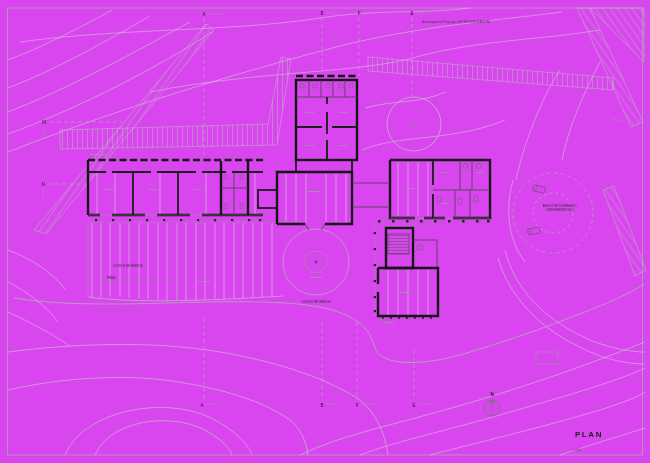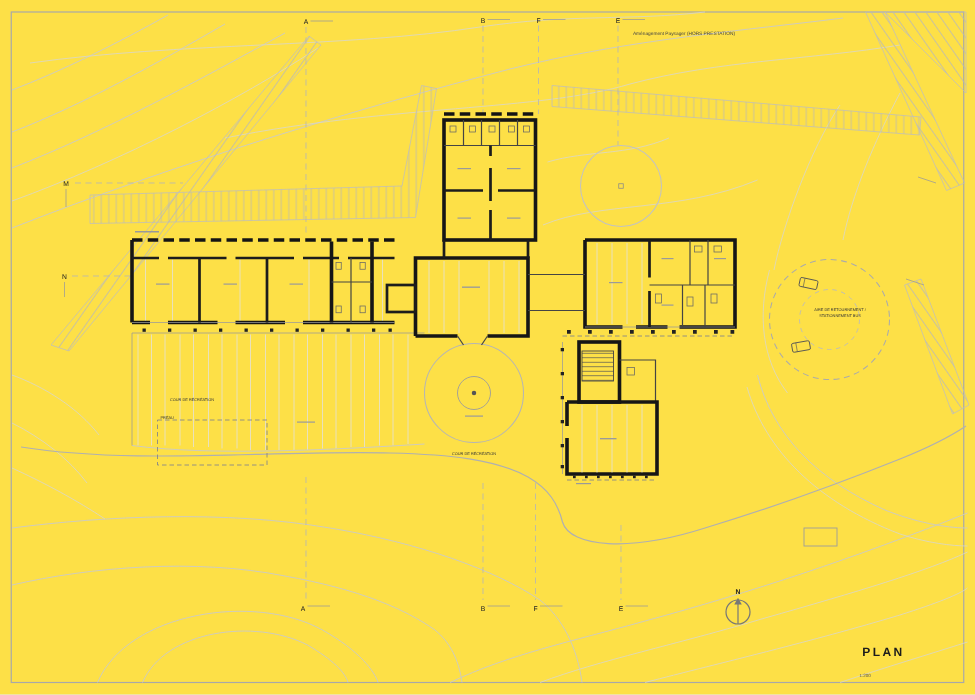--- a/index.html
+++ b/index.html
@@ -1,17 +1,17 @@
 <!DOCTYPE html>
 <html><head>
 <meta charset="utf-8">
 <style>
   html,body{margin:0;padding:0;background:#e8e8e8;}
   .sheet{
-    position:relative;width:650px;height:463px;background:#fde047;
+    position:relative;width:650px;height:463px;background:#d946ef;
     font-family:"Liberation Sans",sans-serif;overflow:hidden;
   }
   svg{display:block}
   text{font-family:"Liberation Sans",sans-serif;fill:#333;}
   .t-note{font-size:3.2px;fill:#444;}
   .t-grid{font-size:4.5px;fill:#222;}
   .t-plan{font-size:8px;font-weight:bold;letter-spacing:1.6px;fill:#1c1c1c;}
   .t-scale{font-size:3px;fill:#555;}
   .t-north{font-size:4.5px;font-weight:bold;fill:#222;}
   .t-micro{font-size:2.6px;fill:#333;}

